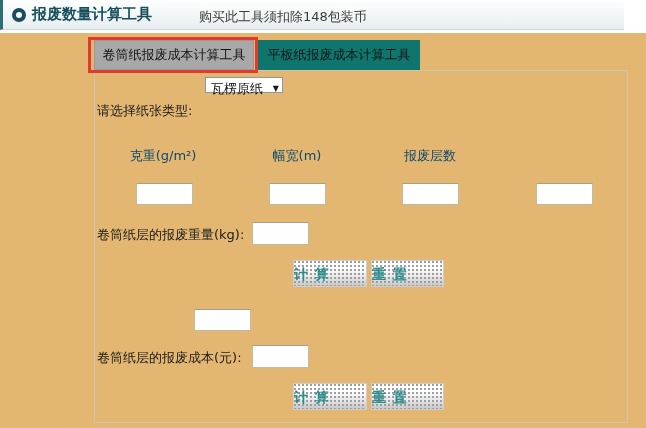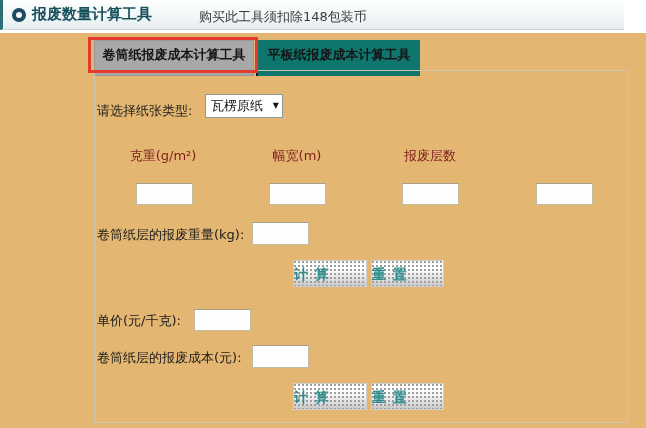--- a/index.html
+++ b/index.html
@@ -25,51 +25,50 @@
   .cost-note {
     position:absolute; left:196px; top:8px; font-size:13px; color:#3b3b3b; white-space:nowrap;
   }
   
   .panel {
     position:absolute; left:0; top:33px; width:646px; height:395px;
     background:#e3b672;
   }
   
   .tab {
-    position:absolute; top:7px; height:36px; line-height:30px; text-align:center;
+    position:absolute; top:7px; height:30px; line-height:30px; text-align:center;
     font-size:13px; color:#141414; overflow:hidden; white-space:nowrap; cursor:pointer;
     border:0;
-    font-weight:bold;
   }
   .tab-active  { left:94px;  width:160px; background:#a8a8a8; box-shadow:inset 0 0 0 1px #999999; }
   .tab-inactive{ left:256px; width:164px; background:#0f766e; border-left:2px solid #0f172a; }
   .annotation-box {
     position:absolute; left:88px; top:4px; width:170px; height:36px;
     border:3px solid #e23b2e; pointer-events:none; z-index:5;
   }
   
   .content-box {
     position:absolute; left:94px; top:37px; width:534px; height:353px;
     border:1px solid #cdc7ae;
   }
   .lbl { position:absolute; font-size:13px; color:#1c1c1c; white-space:nowrap; }
   
   .select {
-    position:absolute; left:205px; top:61px; width:78px; height:24px;
+    position:absolute; left:205px; top:44px; width:78px; height:16px;
     background:#ffffff; border:1px solid #8d9899; cursor:pointer;
   }
   .select .sel-text {
     position:absolute; left:5px; top:0; line-height:22px; font-size:13px; color:#111;
     white-space:nowrap; overflow:hidden; width:58px;
   }
   .select .sel-arrow {
     position:absolute; right:3px; top:7px; font-size:8px; color:#1a1a1a; line-height:8px;
   }
   
-  .col-header { position:absolute; top:114px; transform:translateX(-50%); font-size:13px; color:#7f1d1d; white-space:nowrap; }
+  .col-header { position:absolute; top:114px; transform:translateX(-50%); font-size:13px; color:#0c4a6e; white-space:nowrap; }
   
   .tbox {
     position:absolute; width:57px; height:22px; background:#fefefe;
     border:1px solid #c3bb9f; border-top:1px solid #a79f86;
     font-size:13px; padding:0 3px; color:#111;
   }
   
   .btn {
     position:absolute; width:74px; height:27px; text-align:left;
     font-size:14px; font-weight:bold; color:#2d8c8c; line-height:26px;
@@ -116,21 +115,20 @@
     <input class="tbox" style="left: 269px; top: 150px;" value="">
     <input class="tbox" style="left: 402px; top: 150px;" value="">
     <input class="tbox" style="left: 536px; top: 150px;" value="">
 
     <span class="lbl" style="left:97px; top:193px;">卷筒纸层的报废重量(kg):</span>
     <input class="tbox" style="left: 252px; top: 189px; height: 23px;" value="">
 
     <button class="btn" style="left:293px; top:227px;">计 算</button>
     <button class="btn" style="left:371px; top:227px; width:73px;">重 置</button>
 
-    <span class="lbl" style="left:97px; top:279px;">单价(元/千克):</span>
     <input class="tbox" style="left: 194px; top: 276px;" value="">
 
     <span class="lbl" style="left:97px; top:316px;">卷筒纸层的报废成本(元):</span>
     <input class="tbox" style="left: 252px; top: 312px; height: 23px;" value="">
 
     <button class="btn" style="left:293px; top:350px;">计 算</button>
     <button class="btn" style="left:371px; top:350px; width:73px;">重 置</button>
 
   </div>
 </div>

